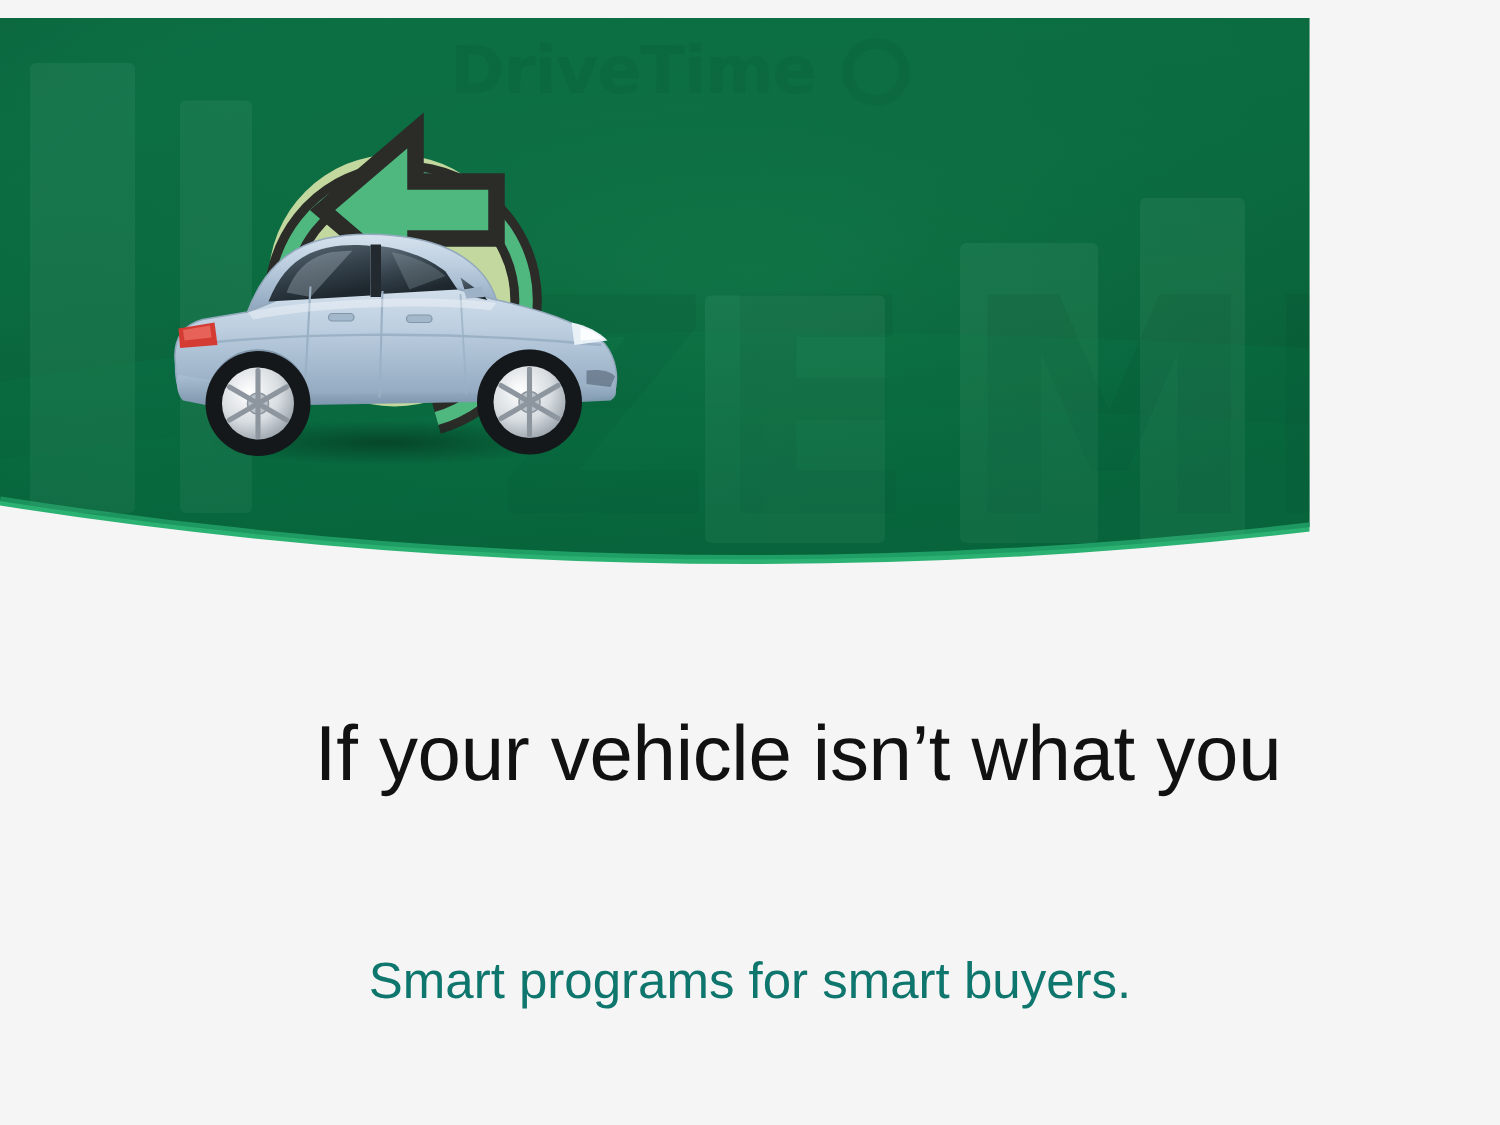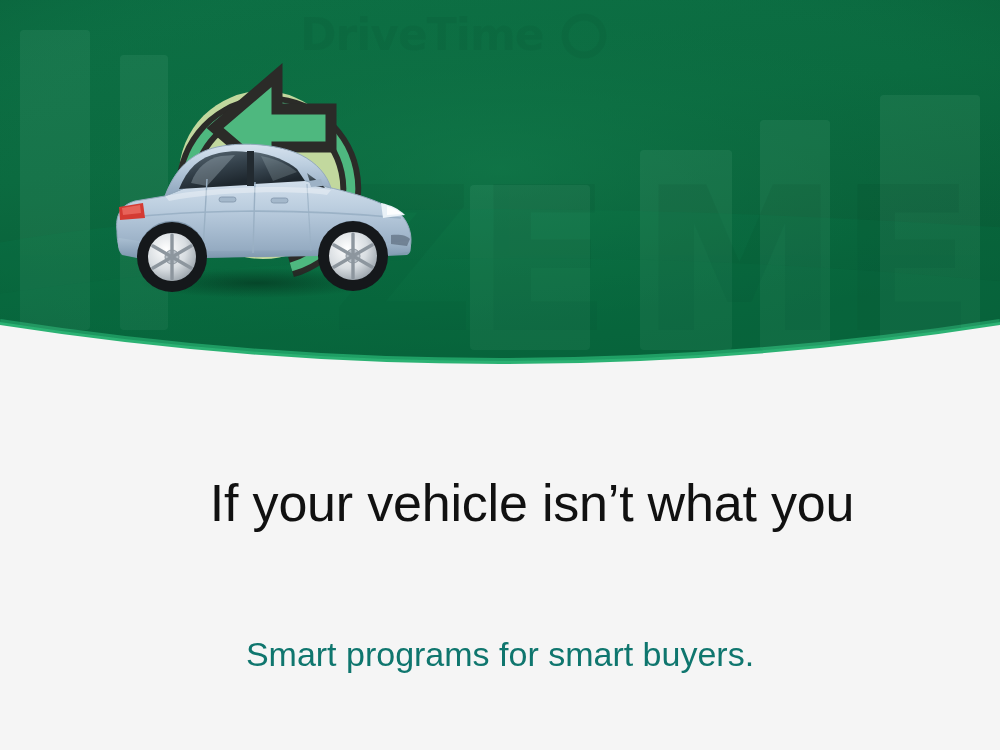--- a/index.html
+++ b/index.html
@@ -20,22 +20,22 @@
     width: 1000px;
     height: 750px;
     background: #f5f5f5;
     overflow: hidden;
   }
 
   
   .hero {
     position: absolute;
     left: 0;
-    top: 0;
-    width: 1000px;
+    top: 12px;
+    width: 873px;
     height: 400px;
     overflow: hidden;
   }
   .hero-svg {
     position: absolute;
     left: 0;
     top: 0;
     display: block;
   }
 

